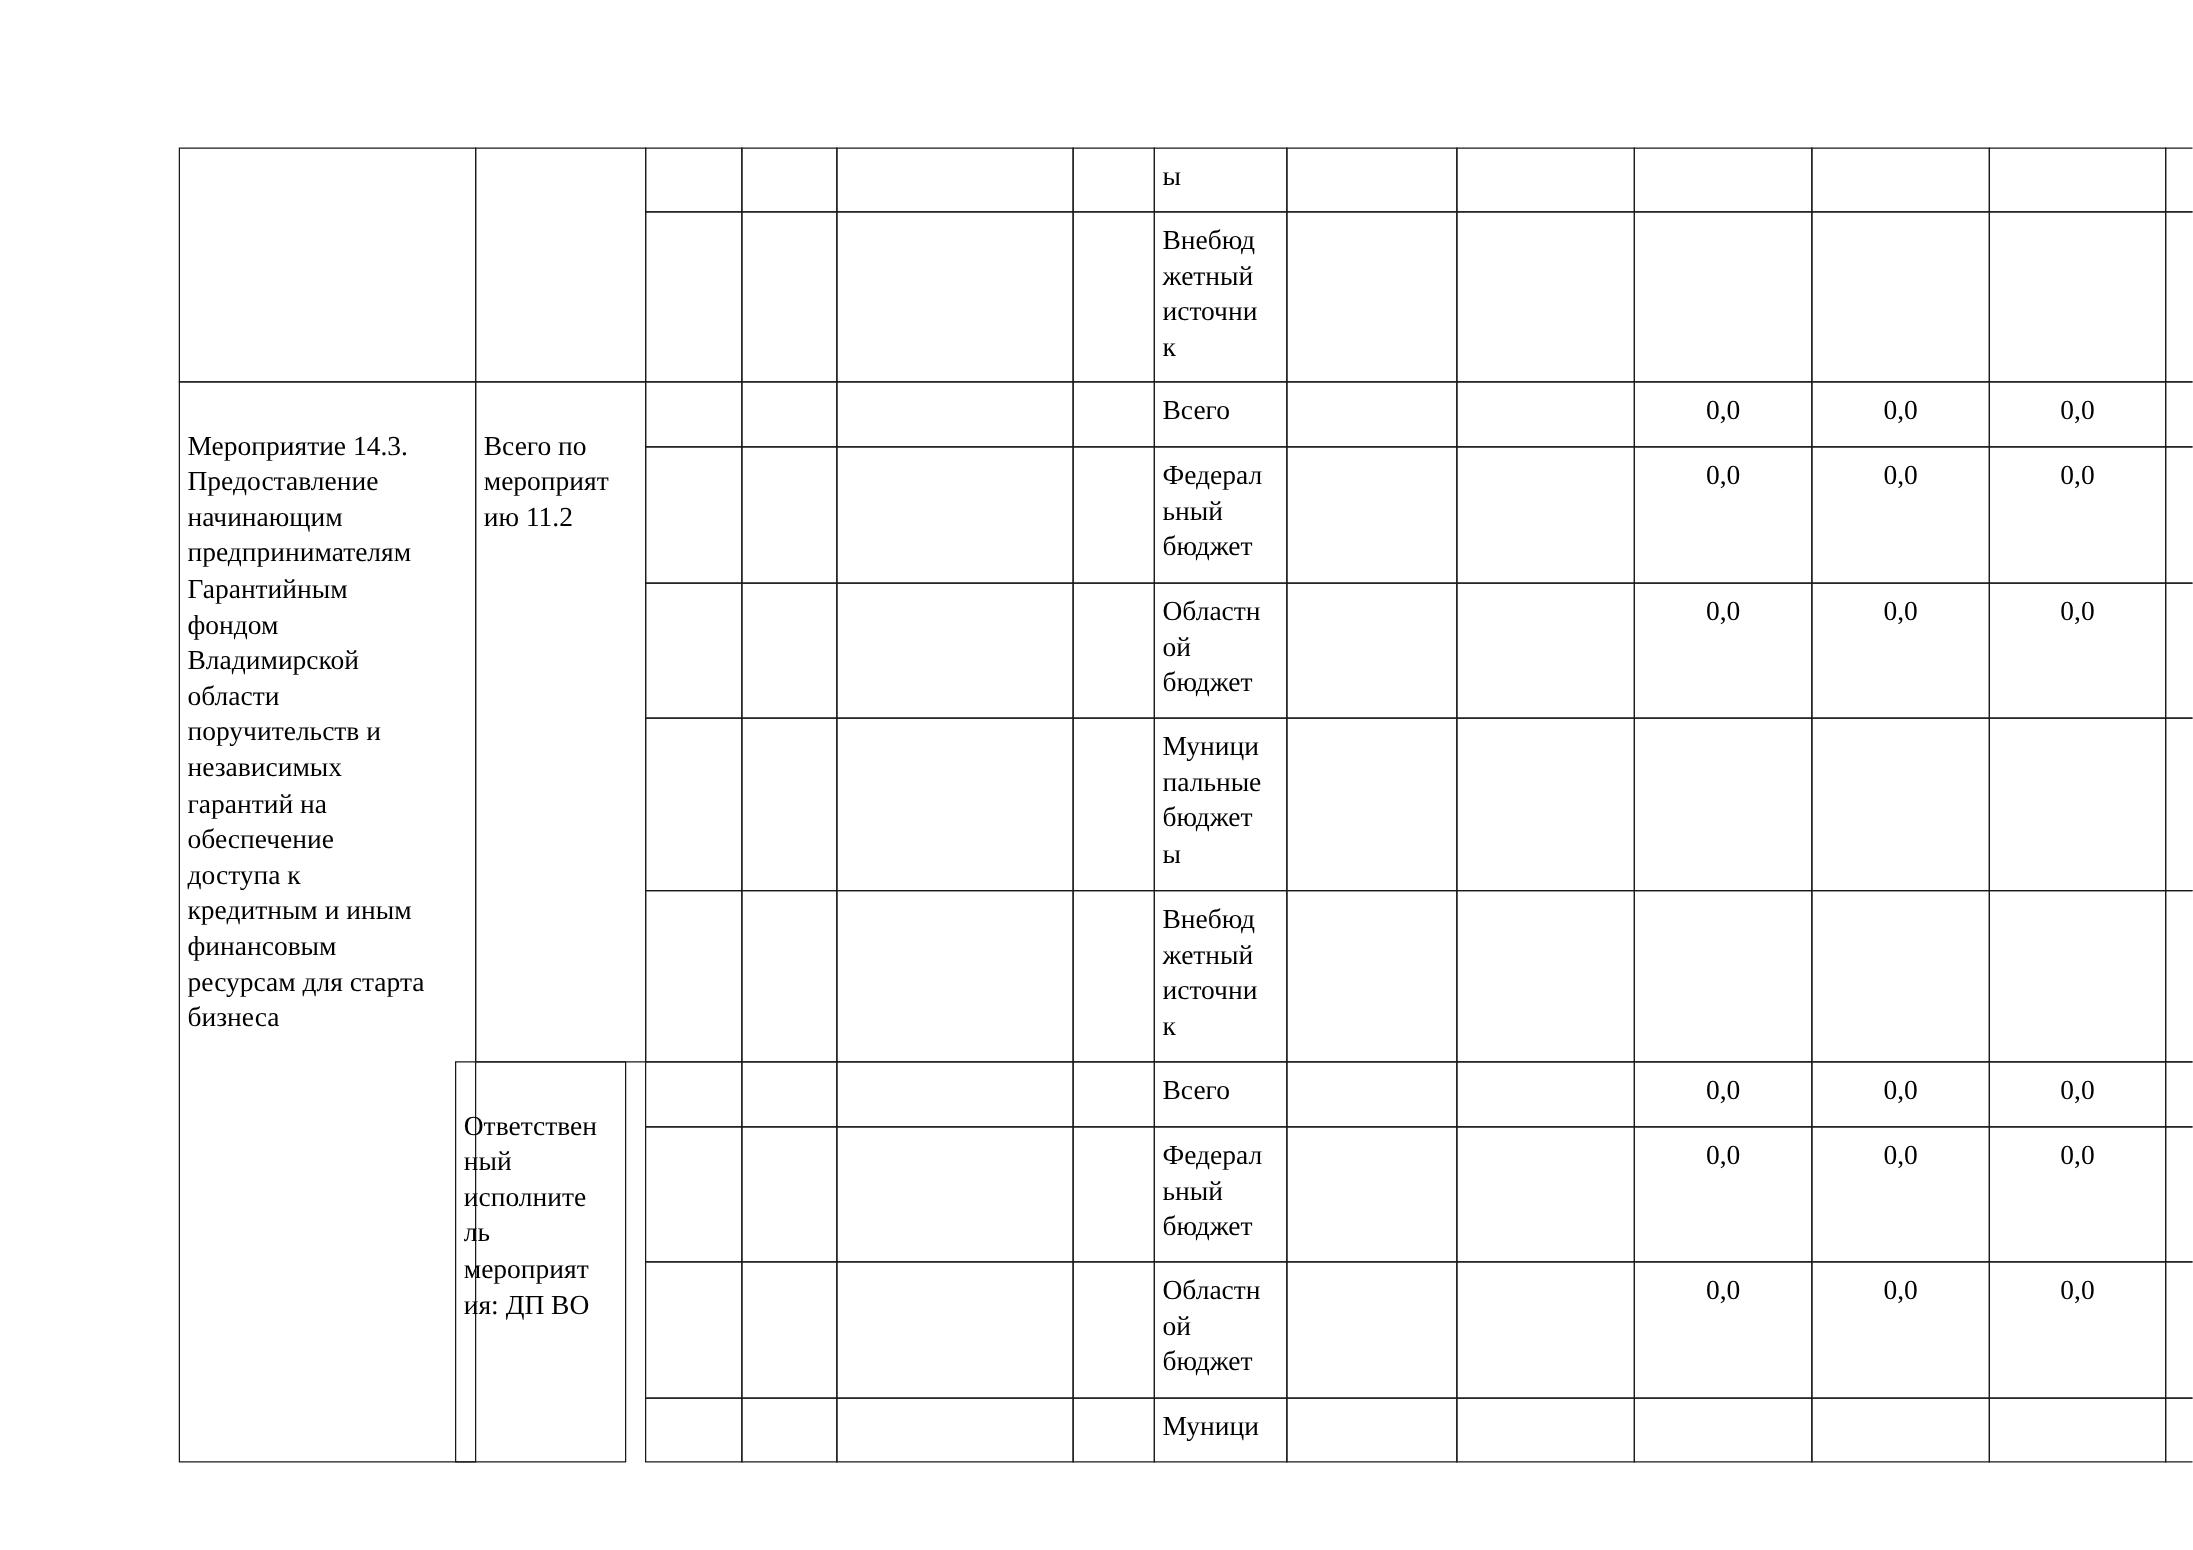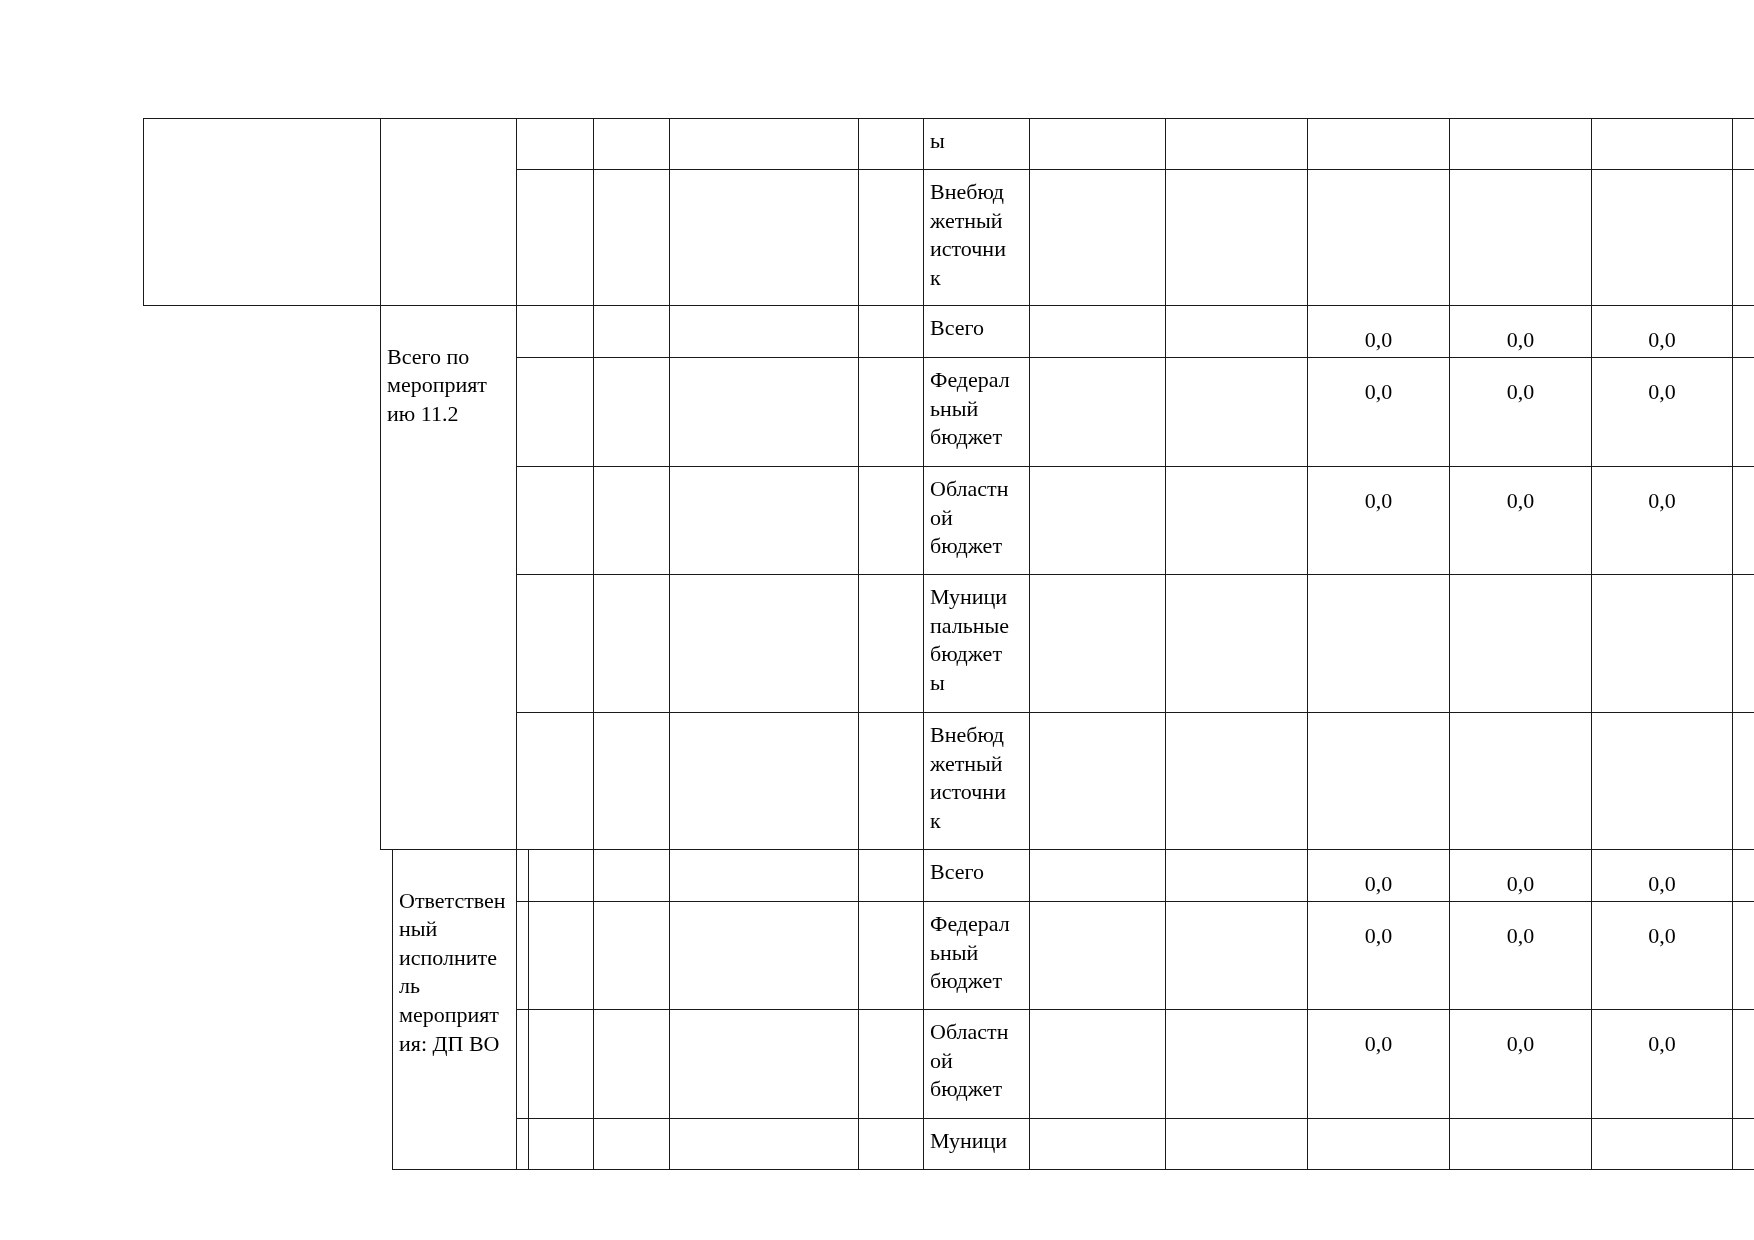--- a/index.html
+++ b/index.html
@@ -5,33 +5,52 @@
   html, body { margin: 0; padding: 0; background: #ffffff; }
   body { width: 1754px; height: 1240px; position: relative; overflow: hidden; }
   .page { position: absolute; left: 0; top: 0; width: 1754px; height: 1240px; background: #fff; }
   .cell {
     position: absolute; box-sizing: border-box;
     border: 1.5px solid #1a1a1a;
     font-family: "Liberation Serif", "DejaVu Serif", serif;
     font-size: 22px; line-height: 28.6px; color: #000;
     padding: 8px 6px 0 6px; white-space: pre-line; overflow: hidden;
   }
-  .num { text-align: center; padding-top: 20px; }
+  .num { text-align: center; padding-top: 8px; }
 </style>
 </head>
 <body>
 
 <div class="page" id="page">
 
+  <div class="cell" style="left:143px;top:305px;width:238px;height:865px;">
+    <span>Мероприятие 14.3.
+Предоставление
+начинающим
+предпринимателям
+Гарантийным
+фондом
+Владимирской
+области
+поручительств и
+независимых
+гарантий на
+обеспечение
+доступа к
+кредитным и иным
+финансовым
+ресурсам для старта
+бизнеса</span>
+  </div>
   <div class="cell" style="left:380px;top:305px;width:137px;height:545px;">
     <span>Всего по
 мероприят
 ию 11.2</span>
   </div>
-  <div class="cell" style="left:392px;top:849px;width:137px;height:321px;">
+  <div class="cell" style="left:364px;top:849px;width:137px;height:321px;">
     <span>Ответствен
 ный
 исполните
 ль
 мероприят
 ия: ДП ВО</span>
   </div>
   <div class="cell" style="left:143px;top:118px;width:238px;height:188px;"></div>
   <div class="cell" style="left:380px;top:118px;width:137px;height:188px;"></div>
 

